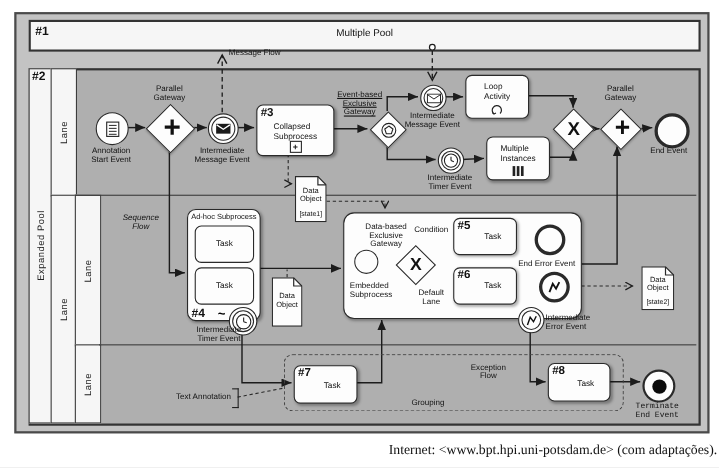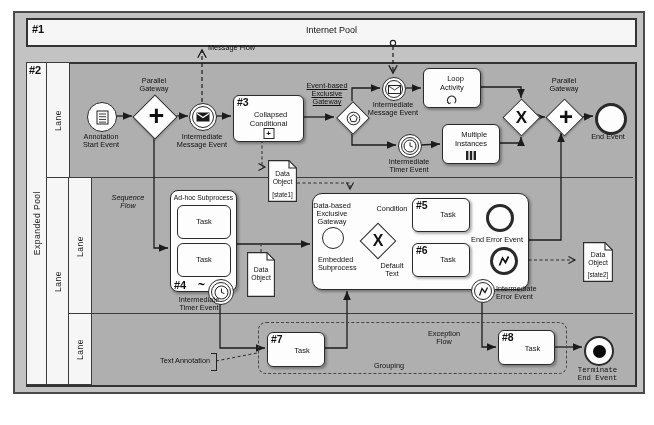--- a/index.html
+++ b/index.html
@@ -10,21 +10,21 @@
   #pool1{left:26px;top:18px;width:607px;height:25px;}
   #pool2{left:26px;top:62px;width:607px;height:321px;background:#afafaf;}
   .poolnum{font-weight:bold;font-size:11px;color:#111;}
   .col{background:#f6f6f6;border:1px solid #3c3c3c;display:flex;align-items:center;justify-content:center;}
   .vtxt{writing-mode:vertical-rl;transform:rotate(180deg);font-size:8.5px;color:#222;letter-spacing:0.5px;}
   .divline{border-top:1.2px solid #3c3c3c;height:0;}
   .lbl{font-size:7.3px;line-height:1.12;color:#111;text-align:center;white-space:pre-line;}
   .lbl.left{text-align:left;} .lbl.right{text-align:right;}
   .task{background:#fdfdfd;border:1.2px solid #2a2a2a;border-radius:6px;box-shadow:1.5px 1.5px 2.5px rgba(0,0,0,0.3);}
   .task .num{position:absolute;left:3px;top:0px;font-weight:bold;font-size:10.5px;color:#111;}
-  .task .tl{position:absolute;inset:0;display:flex;align-items:center;justify-content:center;font-size:7.5px;line-height:1.15;color:#111;text-align:right;white-space:pre-line;}
+  .task .tl{position:absolute;inset:0;display:flex;align-items:center;justify-content:center;font-size:7.5px;line-height:1.15;color:#111;text-align:left;white-space:pre-line;}
   .evt{border-radius:50%;background:#fdfdfd;border:1.2px solid #2a2a2a;display:flex;align-items:center;justify-content:center;}
   .evt.dbl::before{content:"";position:absolute;inset:1.6px;border:1px solid #2a2a2a;border-radius:50%;}
   .evt.thick{border-width:3px;}
   .gw{background:#fdfdfd;border:1.2px solid #2a2a2a;transform:rotate(45deg);box-shadow:1px 1px 2px rgba(0,0,0,0.25);}
   .gw .g{transform:rotate(-45deg);width:100%;height:100%;display:flex;align-items:center;justify-content:center;font-weight:bold;color:#111;line-height:1;}
   .plusbox{border:1px solid #2a2a2a;background:#fff;display:flex;align-items:center;justify-content:center;font-size:8px;font-weight:bold;line-height:1;color:#111;}
   .docwrap{position:absolute;}
   .docwrap .dtxt{position:absolute;left:0;right:0;top:10px;text-align:center;font-size:6.8px;line-height:1.15;color:#111;white-space:pre-line;}
   .docwrap .dstate{position:absolute;left:0;right:0;bottom:4px;text-align:center;font-size:6.3px;color:#111;}
   #grouping{border:1.3px dashed #444;border-radius:8px;background:transparent;}
@@ -34,21 +34,21 @@
 </style>
 </head>
 <body>
 
 <div id="canvas">
 
   <div class="abs" id="frame"></div>
 
   <div class="abs pool" id="pool1">
     <span class="poolnum abs" style="left:4px;top:3px;">#1</span>
-    <div class="abs" style="left:0;right:0;top:5px;text-align:center;font-size:9px;color:#111;">Internet Pool</div>
+    <div class="abs" style="left:0;right:0;top:5px;text-align:center;font-size:9px;color:#111;">Multiple Pool</div>
   </div>
 
   <div class="abs pool" id="pool2"></div>
   <div class="abs col" style="left:26px;top:62px;width:20px;height:321px;">
     <span class="vtxt">Expanded Pool</span>
   </div>
   <span class="abs poolnum" style="left:29px;top:64px;">#2</span>
   <div class="abs col" style="left:46px;top:62px;width:22px;height:115px;">
     <span class="vtxt">Lane</span>
   </div>
@@ -135,21 +135,21 @@
       <path d="M1,1.5 L7,5.5 L13,1.5" stroke="#fff" stroke-width="1.2" fill="none"></path>
     </svg>
   </div>
   <div class="abs lbl" style="left:172px;top:133px;width:60px;">Intermediate
 Message Event</div>
   <div class="abs lbl left" style="left:208px;top:44px;width:60px;">Message Flow</div>
 
   <div class="abs task" style="left:233px;top:95px;width:69px;height:45px;">
     <span class="num">#3</span>
     <div class="tl" style="padding-top:2px;">Collapsed
-Conditional</div>
+Subprocess</div>
     <div class="plusbox abs" style="left:50%;bottom:2px;transform:translateX(-50%);width:9px;height:9px;">+</div>
   </div>
 
   <div class="abs gw" style="left:341px;top:106px;width:22px;height:22px;">
     <div class="g">
       <svg width="15" height="15">
         <circle cx="7.5" cy="7.5" r="6.3" fill="none" stroke="#222" stroke-width="1"></circle>
         <path d="M7.5,3.6 L11.2,6.3 L9.8,10.6 L5.2,10.6 L3.8,6.3 Z" fill="none" stroke="#222" stroke-width="1"></path>
       </svg>
     </div>
@@ -248,30 +248,30 @@
     </svg>
     <div class="dtxt" style="top:14px;">Data
 Object</div>
   </div>
 
   <div class="abs task" style="left:312px;top:193px;width:215px;height:95px;border-radius:10px;"></div>
   <div class="abs lbl left" style="left:318px;top:256px;width:60px;">Embedded
 Subprocess</div>
 
   <div class="abs evt" style="left:322px;top:227px;width:20px;height:20px;"></div>
-  <div class="abs lbl" style="left:304px;top:202px;width:56px;">Data-based
+  <div class="abs lbl" style="left:323px;top:202px;width:56px;">Data-based
 Exclusive
 Gateway</div>
 
   <div class="abs gw" style="left:365px;top:228px;width:24px;height:24px;box-shadow:none;">
     <div class="g" style="font-size:16px;">X</div>
   </div>
   <div class="abs lbl" style="left:372px;top:205px;width:40px;">Condition</div>
   <div class="abs lbl" style="left:372px;top:262px;width:40px;">Default
-Text</div>
+Lane</div>
 
   <div class="abs task" style="left:412px;top:198px;width:56px;height:32px;">
     <span class="num">#5</span>
     <div class="tl" style="padding-left:14px;">Task</div>
   </div>
   <div class="abs evt thick" style="left:486px;top:204px;width:22px;height:22px;"></div>
 
   <div class="abs task" style="left:412px;top:243px;width:56px;height:32px;">
     <span class="num">#6</span>
     <div class="tl" style="padding-left:14px;">Task</div>
@@ -319,14 +319,15 @@
     <span class="num">#8</span>
     <div class="tl" style="padding-left:12px;padding-top:4px;">Task</div>
   </div>
 
   <div class="abs evt" style="left:584px;top:336px;width:26px;height:26px;border-width:2.2px;">
     <div style="width:13px;height:13px;border-radius:50%;background:#0a0a0a;"></div>
   </div>
   <div class="abs lbl" style="left:570px;top:366px;width:55px;font-family:Liberation Mono, monospace;">Terminate
 End Event</div>
 
+  <div class="abs" id="caption" style="right:2px;top:402px;">Internet: &lt;www.bpt.hpi.uni-potsdam.de&gt; (com adaptações).</div>
 
 </div>
 
 </body></html>

